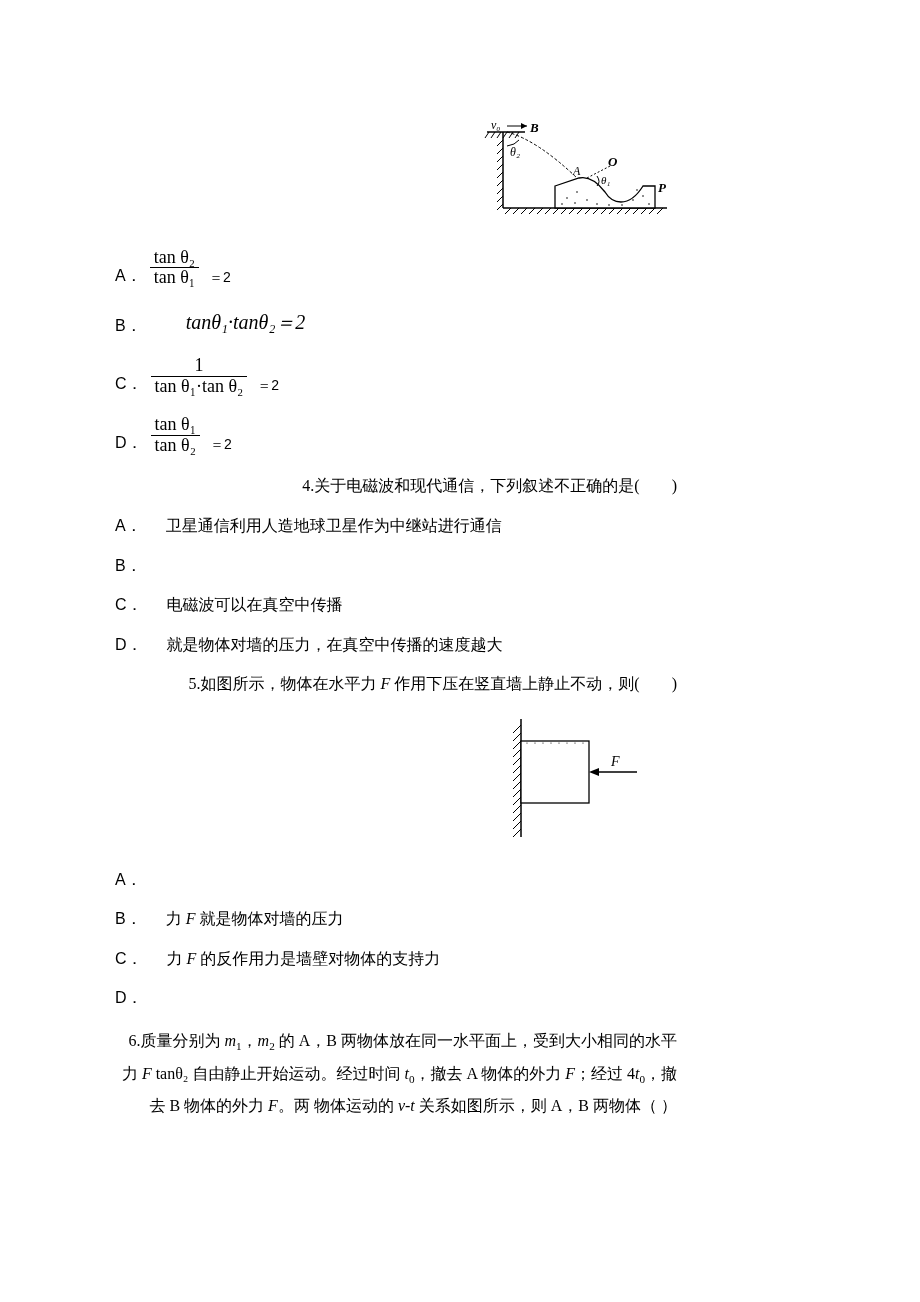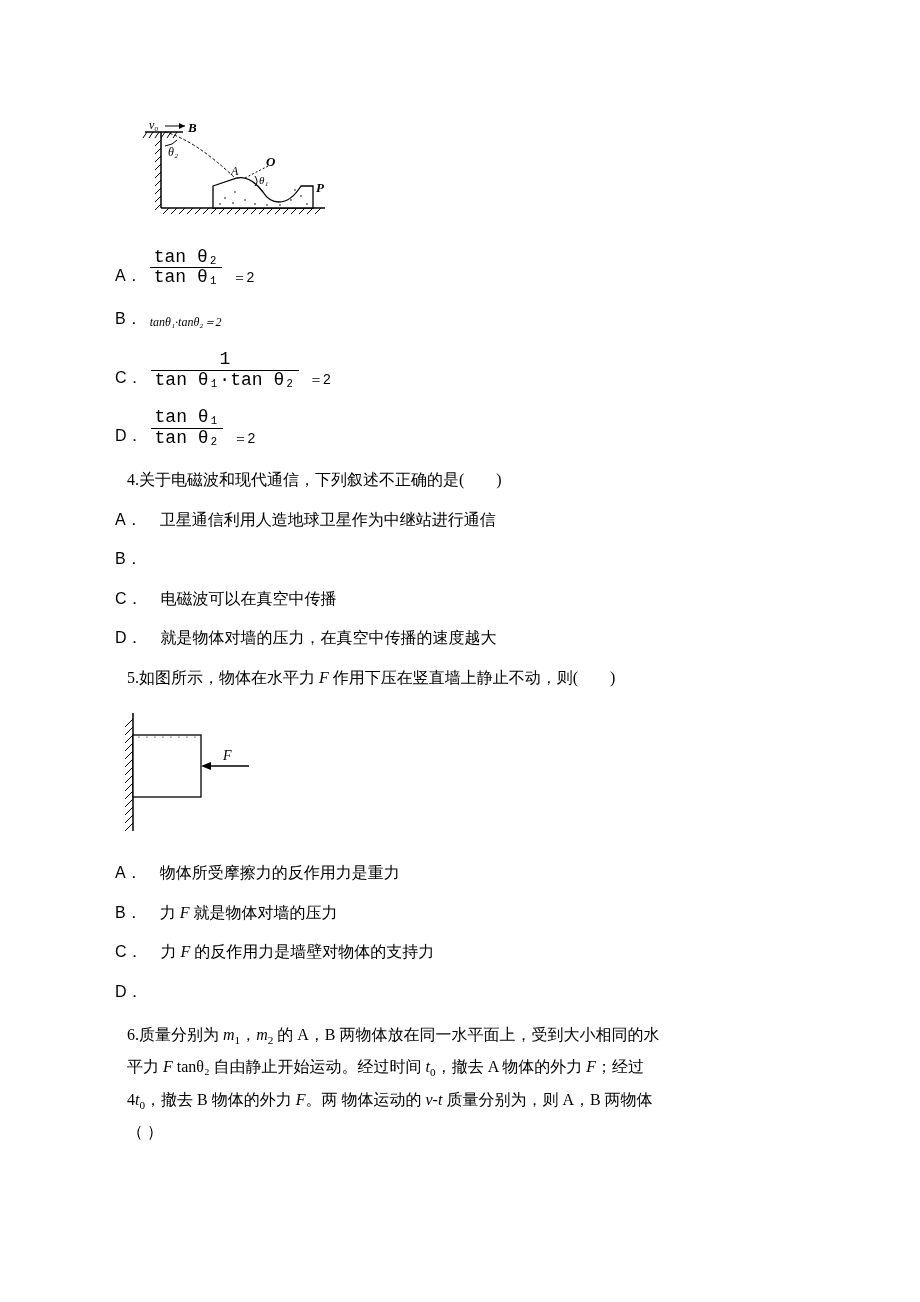--- a/index.html
+++ b/index.html
@@ -9,68 +9,70 @@
     background: #ffffff;
     font-family: "SimSun", "Songti SC", serif;
     font-size: 16px;
     color: #000000;
     line-height: 1.6;
   }
   .page {
     padding: 120px 115px 80px 115px;
     box-sizing: border-box;
     width: 792px;
+    text-align: right;
   }
   .figure {
     margin: 0 0 20px 20px;
   }
   .option-line {
     margin: 18px 0;
     display: flex;
     align-items: flex-end;
     gap: 8px;
   }
   .option-label {
     font-family: Arial, sans-serif;
     font-size: 16px;
   }
   .option-text {
     font-family: Arial, sans-serif;
     font-size: 16px;
   }
   .q-line {
-    margin: 14px 12px;
+    margin: 14px 0;
     font-size: 16px;
   }
   .ans-line {
     margin: 14px 0;
     font-size: 16px;
     display: flex;
     gap: 18px;
   }
   .ans-label {
     font-family: Arial, sans-serif;
   }
   .ans-text {
     font-family: "SimSun", serif;
+    margin-left: 6px;
   }
   .italic-var {
     font-style: italic;
     font-family: "Times New Roman", serif;
   }
   .sub {
     vertical-align: sub;
     font-size: 0.7em;
   }
   .frac {
     display: inline-flex;
     flex-direction: column;
     align-items: center;
     vertical-align: middle;
-    font-family: Liberation Mono, monospace;
+    font-family: Liberation Serif, serif;
     font-size: 18px;
     line-height: 1.1;
   }
   .frac .num {
     padding: 0 4px;
   }
   .frac .den {
     border-top: 1.5px solid #000;
     padding: 0 4px;
   }
@@ -179,21 +181,21 @@
     <span class="option-label">A．</span>
     <span class="frac">
       <span class="num">tan θ₂</span>
       <span class="den">tan θ₁</span>
     </span>
       <span class="eq-suffix">＝2</span>
   </div>
 
   <div class="option-line">
     <span class="option-label">B．</span>
-    <span class="option-text" style="font-family:'Times New Roman',serif;font-style:italic;font-size:12px;">tanθ₁·tanθ₂＝2</span>
+    <span class="option-text" style="font-family:'Times New Roman',serif;font-style:italic;font-size:20px;margin-left:36px;">tanθ₁·tanθ₂＝2</span>
   </div>
 
   <div class="option-line">
     <span class="option-label">C．</span>
     <span class="frac">
       <span class="num">1</span>
       <span class="den">tan θ₁·tan θ₂</span>
     </span>
       <span class="eq-suffix">＝2</span>
   </div>
@@ -263,33 +265,32 @@
       </g>
 
       <line x1="130" y1="59" x2="86" y2="59" stroke="#000" stroke-width="1.3"></line>
       <polygon points="82,59 92,55 92,63" fill="#000"></polygon>
       <text x="104" y="53" font-size="14" font-style="italic" font-family="Times New Roman">F</text>
     </svg>
   </div>
 
   <div class="ans-line">
     <span class="ans-label">A．</span>
-    <span class="ans-text">物体所受摩擦力的反作用力是重力</span>
   </div>
   <div class="ans-line">
     <span class="ans-label">B．</span>
     <span class="ans-text"><span>力 </span><span class="italic-var">F</span><span> 就是物体对墙的压力</span></span>
   </div>
   <div class="ans-line">
     <span class="ans-label">C．</span>
     <span class="ans-text"><span>力 </span><span class="italic-var">F</span><span> 的反作用力是墙壁对物体的支持力</span></span>
   </div>
   <div class="ans-line">
     <span class="ans-label">D．</span>
   </div>
 
   <div class="q-line" style="line-height:2.0">
     <span>6.质量分别为 </span><span class="italic-var">m</span><span class="sub">1</span><span>，</span><span class="italic-var">m</span><span class="sub">2</span><span> 的 A，B 两物体放在同一水平面上，受到大小相同的水平力 </span><span class="italic-var">F</span><span> tanθ₂</span>
     <span>自由静止开始运动。经过时间 </span><span class="italic-var">t</span><span class="sub">0</span><span>，撤去 A 物体的外力 </span><span class="italic-var">F</span><span>；经过 4</span><span class="italic-var">t</span><span class="sub">0</span><span>，撤去 B 物体的外力 </span><span class="italic-var">F</span><span>。两</span>
-    <span>物体运动的 </span><span class="italic-var">v-t</span><span> 质量分别为，则 A，B 两物体（  ）</span>
+    <span>物体运动的 </span><span class="italic-var">v-t</span><span> 关系如图所示，则 A，B 两物体（  ）</span>
   </div>
 
 </div>
 
 </body></html>

